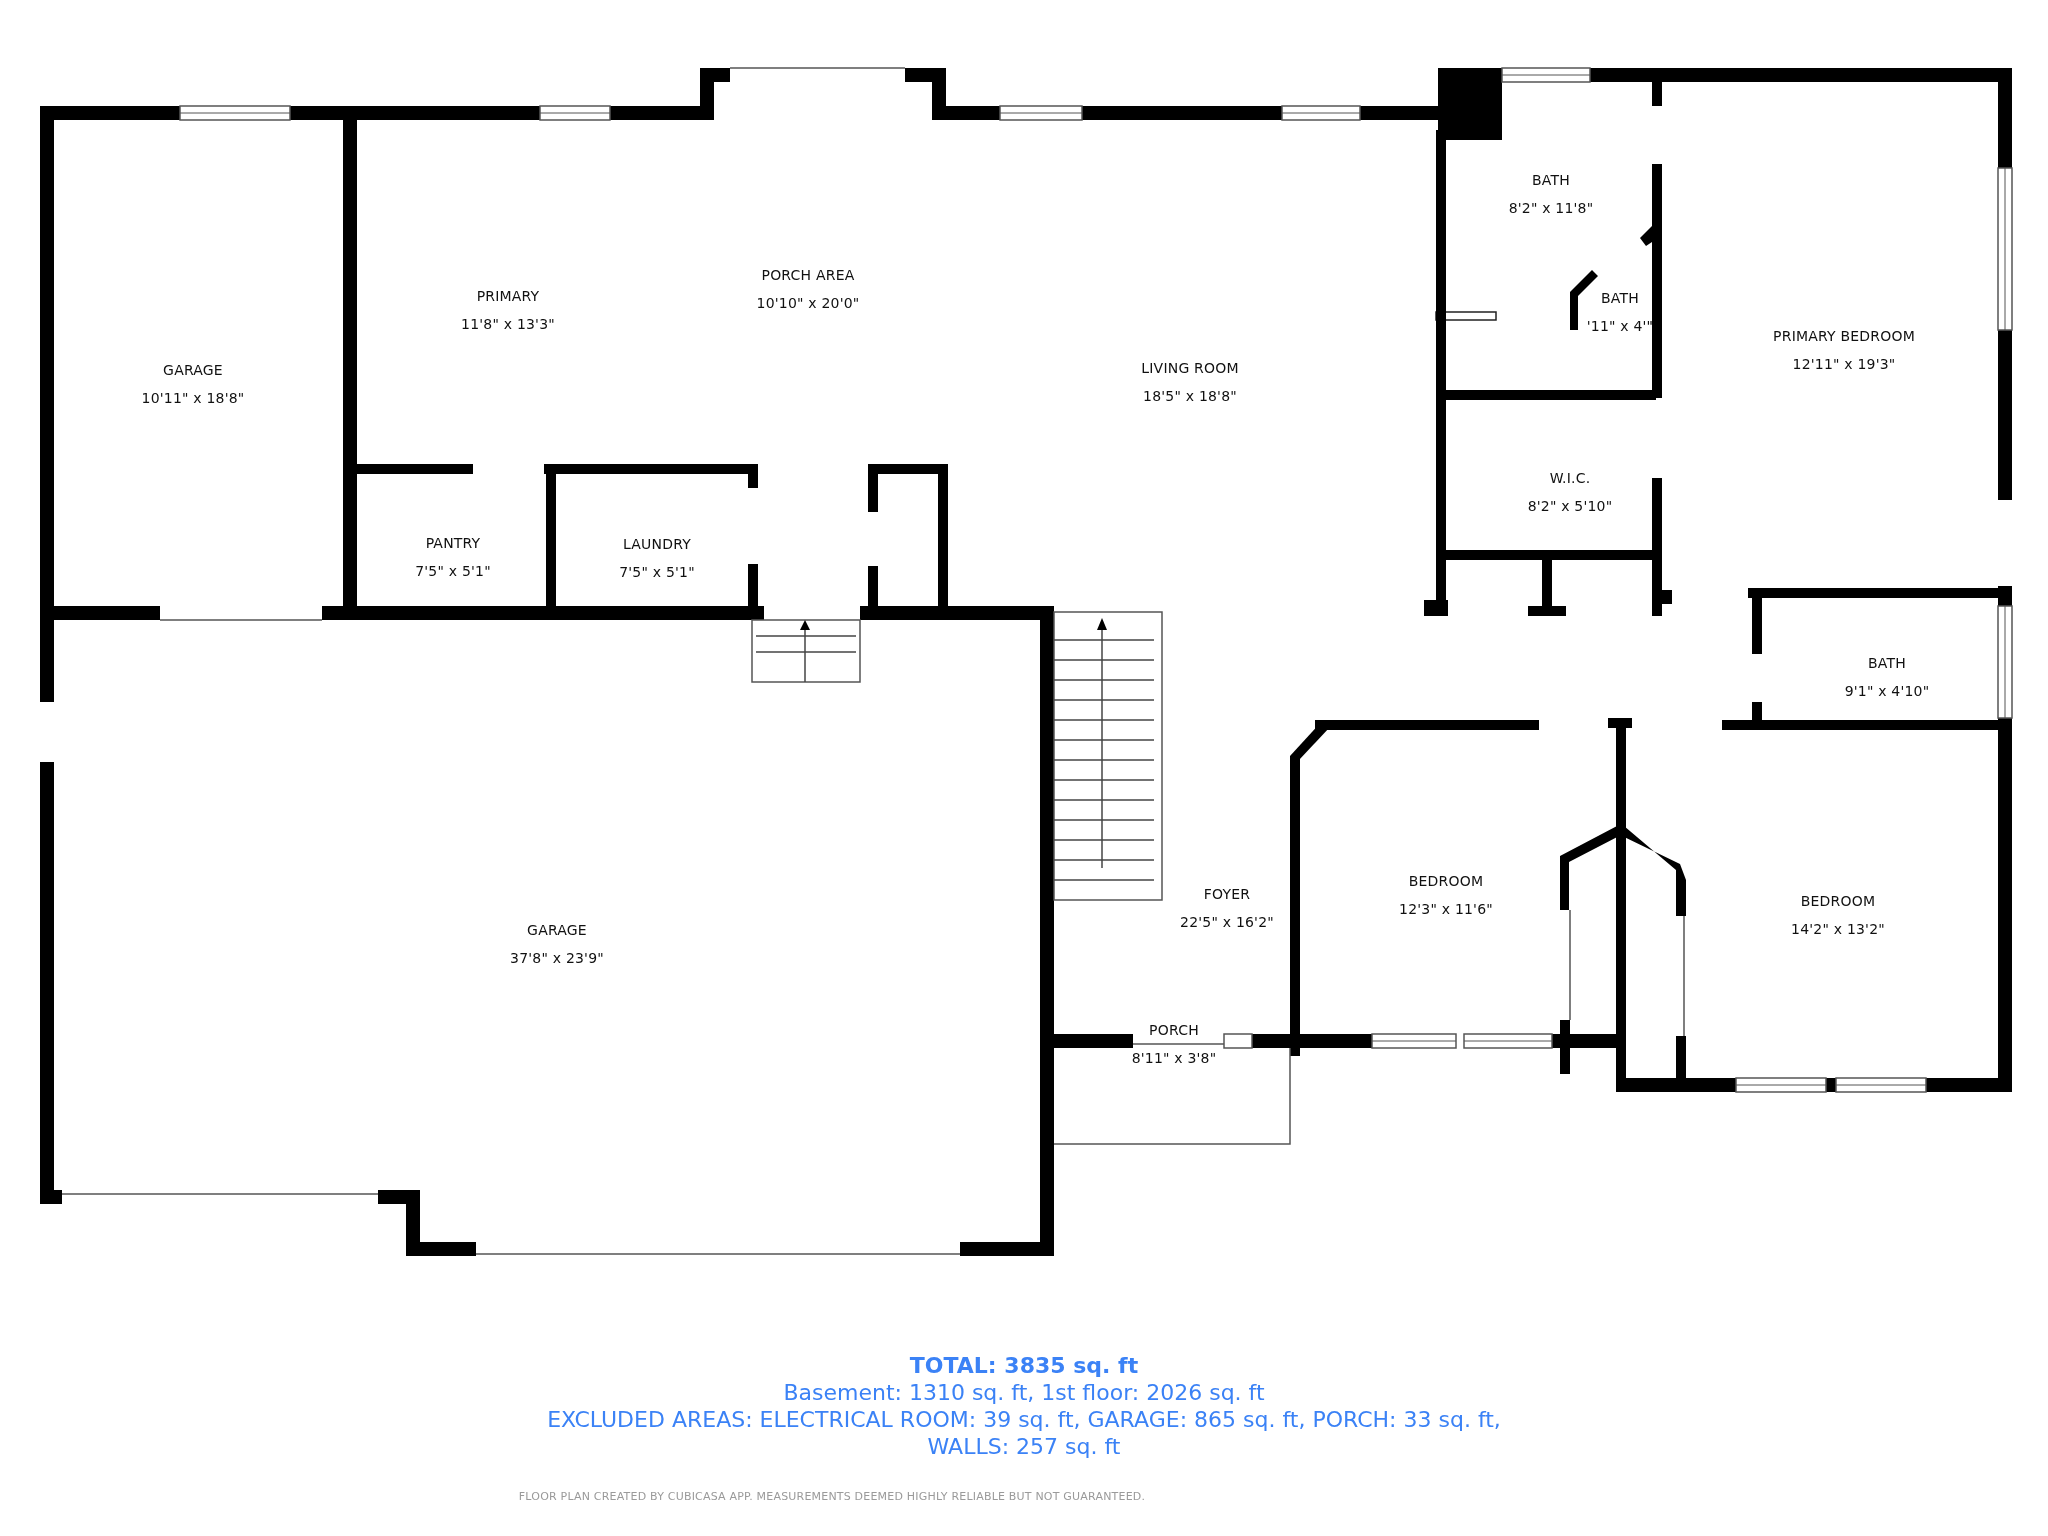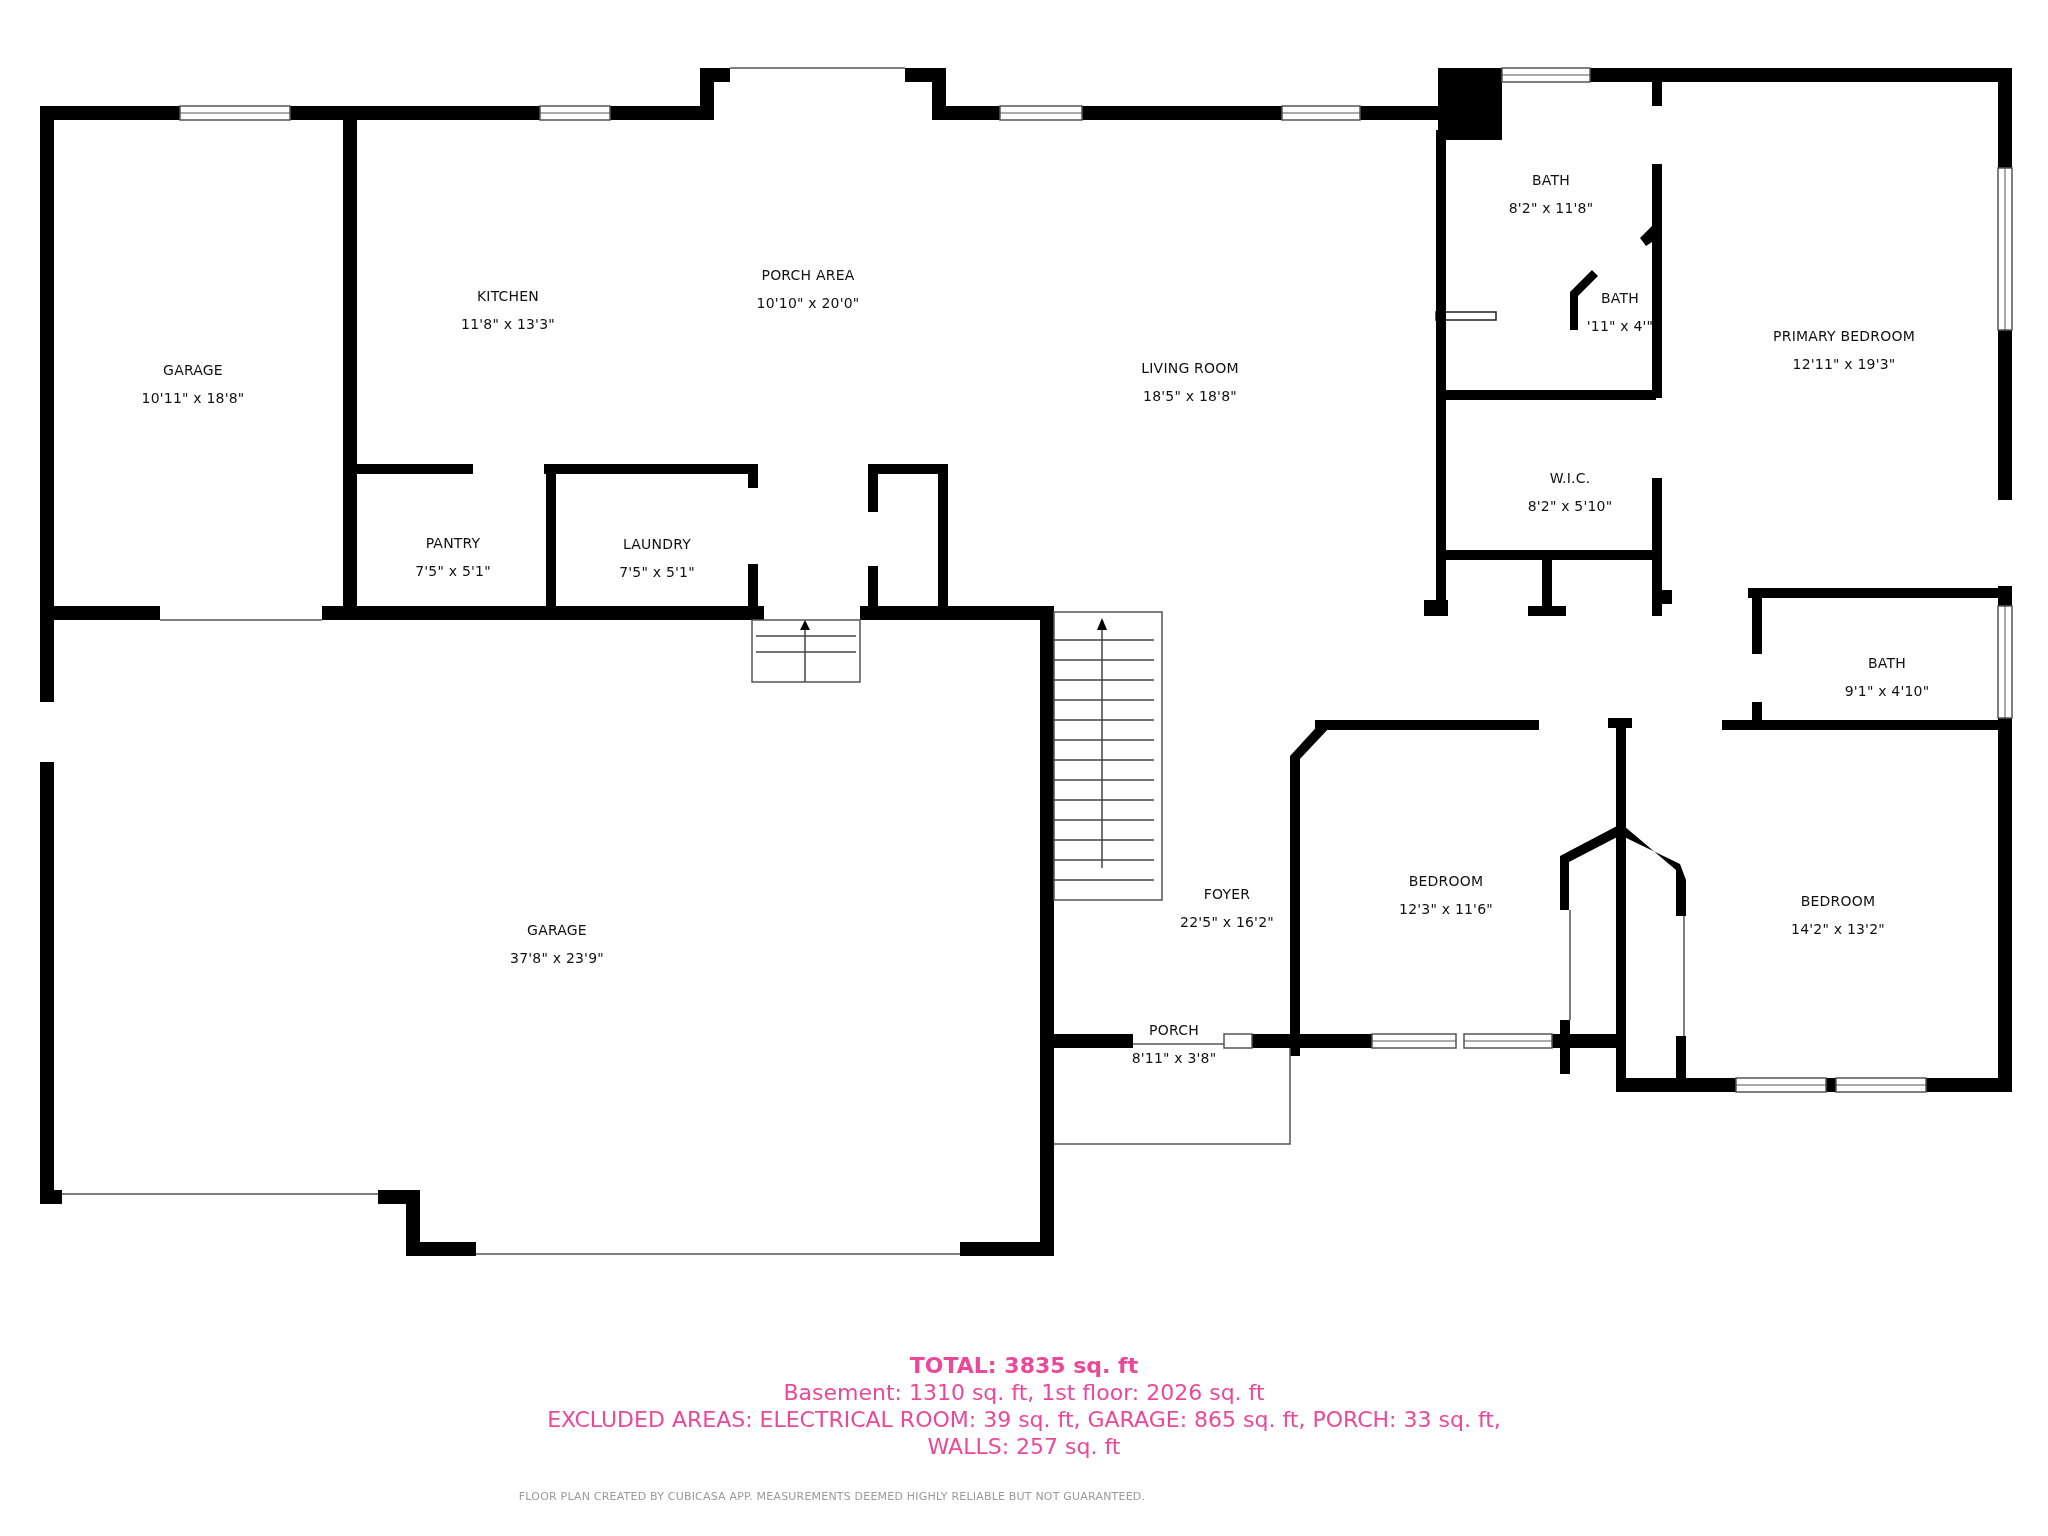--- a/index.html
+++ b/index.html
@@ -4,21 +4,21 @@
   <style>
     html, body { margin: 0; padding: 0; background: #ffffff; }
     body { width: 2048px; height: 1536px; position: relative; overflow: hidden; font-family: "DejaVu Sans", sans-serif; color: #111; }
     #plan { position: absolute; left: 0; top: 0; width: 2048px; height: 1536px; }
     .wall { fill: #000; }
     .win { fill: #fff; stroke: #555; stroke-width: 1.5; }
     .thin { fill: none; stroke: #555; stroke-width: 1.5; }
     .stairline { stroke: #444; stroke-width: 1.5; }
     .room-label { position: absolute; transform: translate(-50%, 0); text-align: center; font-size: 14px; line-height: 28px; white-space: nowrap; color: #111; letter-spacing: 0.2px; }
     .room-label .dim { display: block; }
-    .summary { position: absolute; left: 0; width: 2048px; top: 1352px; text-align: center; font-size: 22px; line-height: 27px; color: #ec4899; }
+    .summary { position: absolute; left: 0; width: 2048px; top: 1352px; text-align: center; font-size: 22px; line-height: 27px; color: #3b82f6; }
     .summary .total { font-weight: bold; font-size: 22px; }
     .footer-note { position: absolute; left: 0; width: 1664px; top: 1490px; text-align: center; font-size: 11px; color: #9a9a9a; letter-spacing: 0.2px; }
   </style>
 </head>
 <body>
 
 <svg id="plan" viewBox="0 0 2048 1536" xmlns="http://www.w3.org/2000/svg">
   <g>
 
     <rect class="wall" x="40" y="106" width="140" height="14"></rect>
@@ -172,21 +172,21 @@
   <g>
     <rect class="thin" x="752" y="620" width="108" height="62"></rect>
     <line class="stairline" x1="756" y1="636" x2="856" y2="636"></line>
     <line class="stairline" x1="756" y1="652" x2="856" y2="652"></line>
     <line class="stairline" x1="805" y1="626" x2="805" y2="682"></line>
     <polygon points="800,630 810,630 805,620" fill="#000"></polygon>
   </g>
 </svg>
 
 <div class="room-label" style="left:193px; top:356px;"><span>GARAGE</span><span class="dim">10'11" x 18'8"</span></div>
-<div class="room-label" style="left:508px; top:282px;"><span>KITCHEN</span><span class="dim">11'8" x 13'3"</span></div>
+<div class="room-label" style="left:508px; top:282px;"><span>PRIMARY</span><span class="dim">11'8" x 13'3"</span></div>
 <div class="room-label" style="left:808px; top:261px;"><span>PORCH AREA</span><span class="dim">10'10" x 20'0"</span></div>
 <div class="room-label" style="left:1190px; top:354px;"><span>LIVING ROOM</span><span class="dim">18'5" x 18'8"</span></div>
 <div class="room-label" style="left:1551px; top:166px;"><span>BATH</span><span class="dim">8'2" x 11'8"</span></div>
 <div class="room-label" style="left:1620px; top:284px;"><span>BATH</span><span class="dim">'11" x 4'"</span></div>
 <div class="room-label" style="left:1836px; top:322px;margin-left:8px;"><span>PRIMARY BEDROOM</span><span class="dim">12'11" x 19'3"</span></div>
 <div class="room-label" style="left:1550px; top:464px;margin-left:20px;"><span>W.I.C.</span><span class="dim">8'2" x 5'10"</span></div>
 <div class="room-label" style="left:453px; top:529px;"><span>PANTRY</span><span class="dim">7'5" x 5'1"</span></div>
 <div class="room-label" style="left:657px; top:530px;"><span>LAUNDRY</span><span class="dim">7'5" x 5'1"</span></div>
 <div class="room-label" style="left:1887px; top:649px;"><span>BATH</span><span class="dim">9'1" x 4'10"</span></div>
 <div class="room-label" style="left:557px; top:916px;"><span>GARAGE</span><span class="dim">37'8" x 23'9"</span></div>

